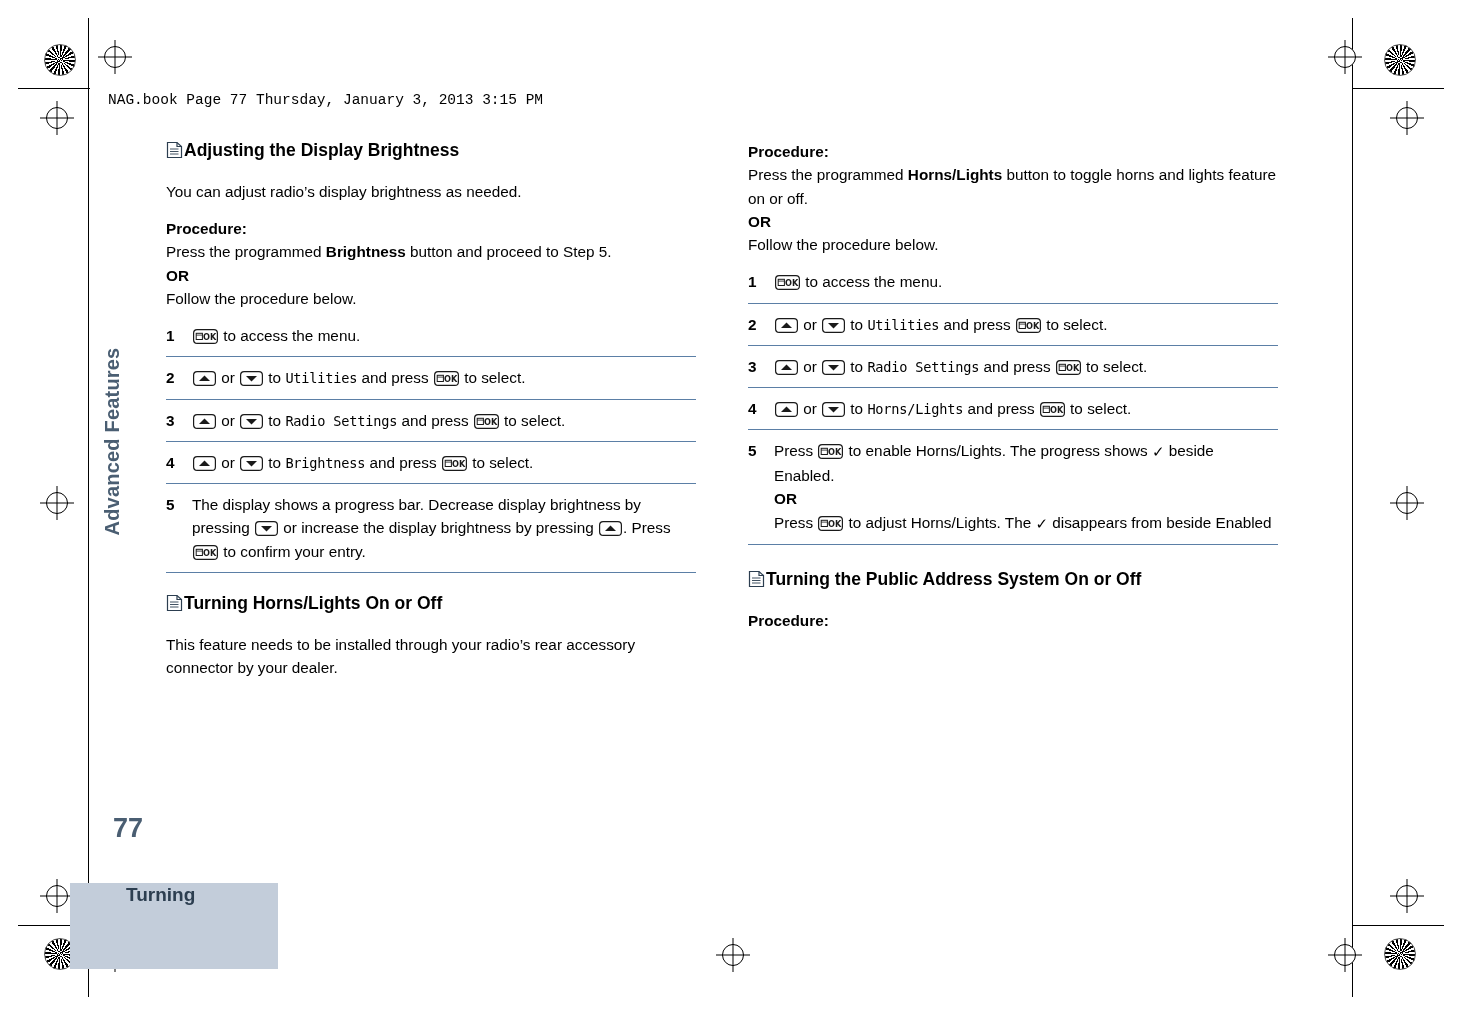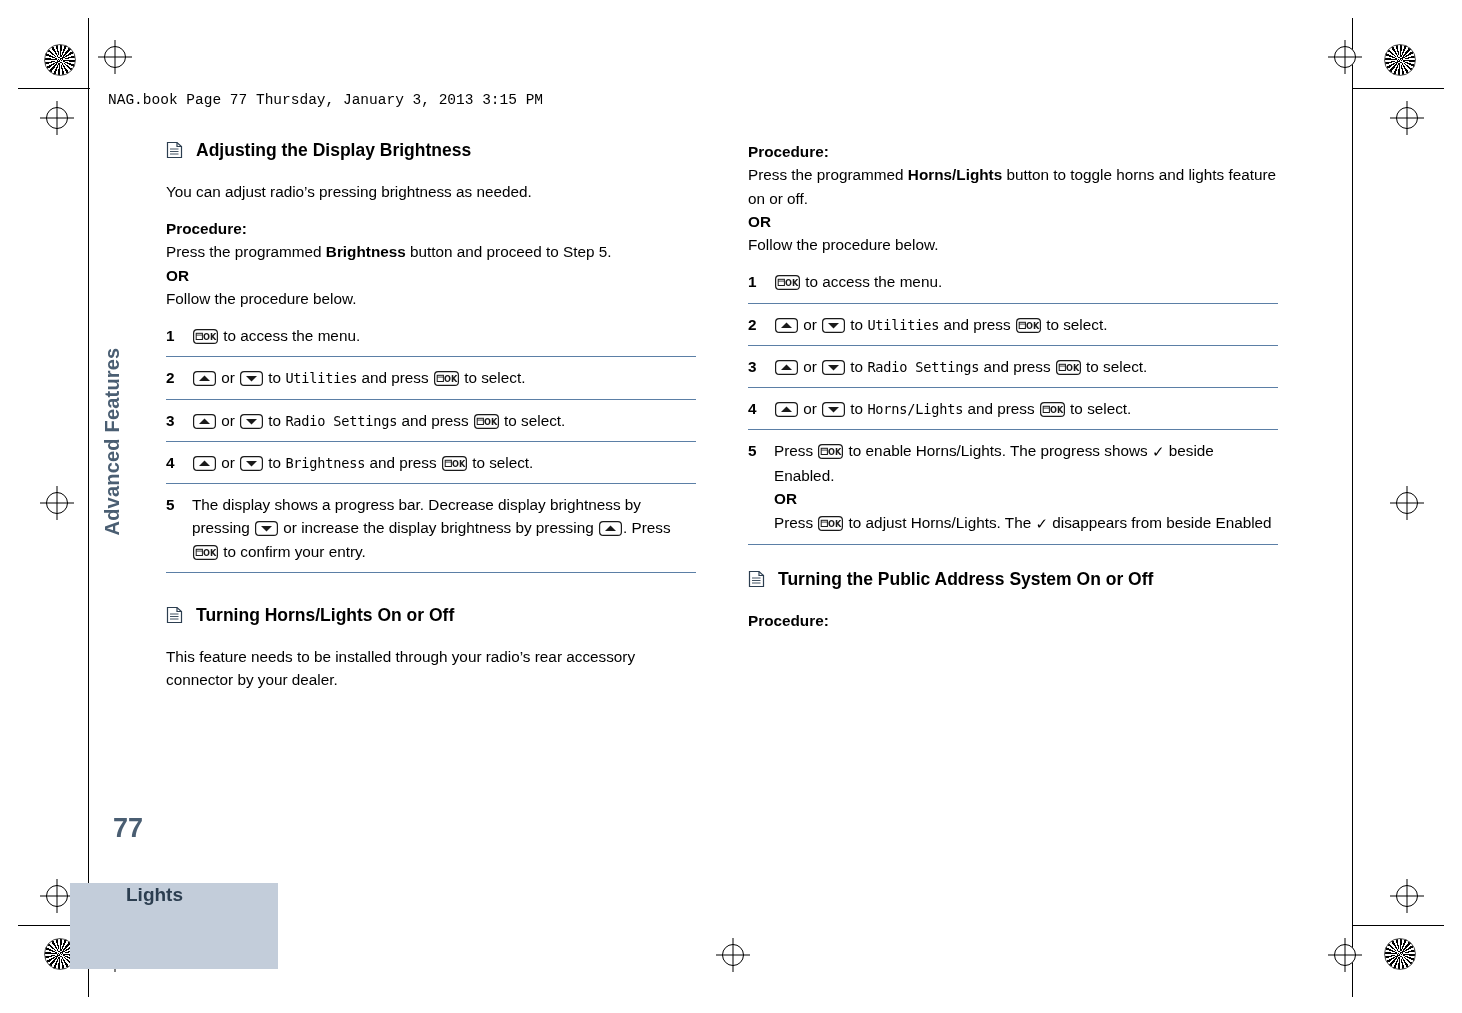--- a/index.html
+++ b/index.html
@@ -111,21 +111,21 @@
     line-height: 1.52;
     color: #000;
   }
   .col.left { left: 166px; }
   .col.right { left: 748px; }
 
   h2.section {
     font-size: 17.5px;
     font-weight: bold;
     margin: 0 0 18px 0;
-    padding-left: 30px;
+    padding-left: 18px;
     position: relative;
     line-height: 1.25;
   }
   h2.section .bookicon {
     position: absolute;
     left: 0;
     top: 1px;
     width: 17px;
     height: 18px;
     display: inline-block;
@@ -207,39 +207,39 @@
 <div class="reg-circle" style="left:1334px; top:46px; width:20px; height:20px;"></div>
 <div class="reg-circle" style="left:104px; top:944px; width:20px; height:20px;"></div>
 <div class="reg-circle" style="left:1334px; top:944px; width:20px; height:20px;"></div>
 <div class="reg-circle" style="left:722px; top:944px; width:20px; height:20px;"></div>
 
 <div class="header-text">NAG.book  Page 77  Thursday, January 3, 2013  3:15 PM</div>
 
 <div class="side-label">Advanced Features</div>
 
 <div class="footer-box"></div>
-<div class="footer-lang">Lights</div>
+<div class="footer-lang">Turning</div>
 <div class="page-number">77</div>
 
 <div class="col left">
 
   <h2 class="section">
     <span class="bookicon">
       <svg width="17" height="18" viewBox="0 0 17 18">
         <path d="M1.5 1.5 L11 1.5 L15.5 5.5 L15.5 16.5 L1.5 16.5 Z" fill="#fff" stroke="#2c3e50" stroke-width="1.2"></path>
         <path d="M11 1.5 L11 5.5 L15.5 5.5" fill="none" stroke="#2c3e50" stroke-width="1.2"></path>
         <line x1="4" y1="8" x2="12.5" y2="8" stroke="#2c3e50" stroke-width="0.9"></line>
         <line x1="4" y1="10.5" x2="12.5" y2="10.5" stroke="#2c3e50" stroke-width="0.9"></line>
         <line x1="4" y1="13" x2="12.5" y2="13" stroke="#2c3e50" stroke-width="0.9"></line>
       </svg>
     </span>
     <span>Adjusting the Display Brightness</span>
   </h2>
 
-  <p>You can adjust radio’s pressing brightness as needed.</p>
+  <p>You can adjust radio’s display brightness as needed.</p>
 
   <p class="tight"><span class="bold">Procedure:</span></p>
   <p>
     <span>Press the programmed </span><span class="bold">Brightness</span><span> button and proceed to Step 5.</span><br>
     <span class="bold">OR</span><br>
     <span>Follow the procedure below.</span>
   </p>
 
   <ol class="steps" id="left-steps">
       <li><span class="num">1</span><span class="body"><span class="key">
@@ -304,21 +304,21 @@
       <path d="M11.5 4.5 L17 10 L6 10 Z" fill="#1a1a1a"></path>
     </svg></span><span>. Press </span><span class="key">
     <svg width="25" height="15" viewBox="0 0 25 15">
       <rect x="0.6" y="0.6" width="23.8" height="13.8" rx="3.5" fill="#fff" stroke="#1a1a1a" stroke-width="1.2"></rect>
       <rect x="3.2" y="4.3" width="6.2" height="6.2" fill="none" stroke="#1a1a1a" stroke-width="1"></rect>
       <line x1="3.2" y1="6.1" x2="9.4" y2="6.1" stroke="#1a1a1a" stroke-width="0.8"></line>
       <text x="16.6" y="11.1" font-family="DejaVu Sans, sans-serif" font-size="8.2" font-weight="bold" text-anchor="middle" fill="#1a1a1a">OK</text>
     </svg></span><span> to confirm your entry.</span></span></li>
     </ol>
 
-  <h2 class="section" style="margin-top:32px;">
+  <h2 class="section" style="margin-top:20px;">
     <span class="bookicon">
       <svg width="17" height="18" viewBox="0 0 17 18">
         <path d="M1.5 1.5 L11 1.5 L15.5 5.5 L15.5 16.5 L1.5 16.5 Z" fill="#fff" stroke="#2c3e50" stroke-width="1.2"></path>
         <path d="M11 1.5 L11 5.5 L15.5 5.5" fill="none" stroke="#2c3e50" stroke-width="1.2"></path>
         <line x1="4" y1="8" x2="12.5" y2="8" stroke="#2c3e50" stroke-width="0.9"></line>
         <line x1="4" y1="10.5" x2="12.5" y2="10.5" stroke="#2c3e50" stroke-width="0.9"></line>
         <line x1="4" y1="13" x2="12.5" y2="13" stroke="#2c3e50" stroke-width="0.9"></line>
       </svg>
     </span>
     <span>Turning Horns/Lights On or Off</span>

